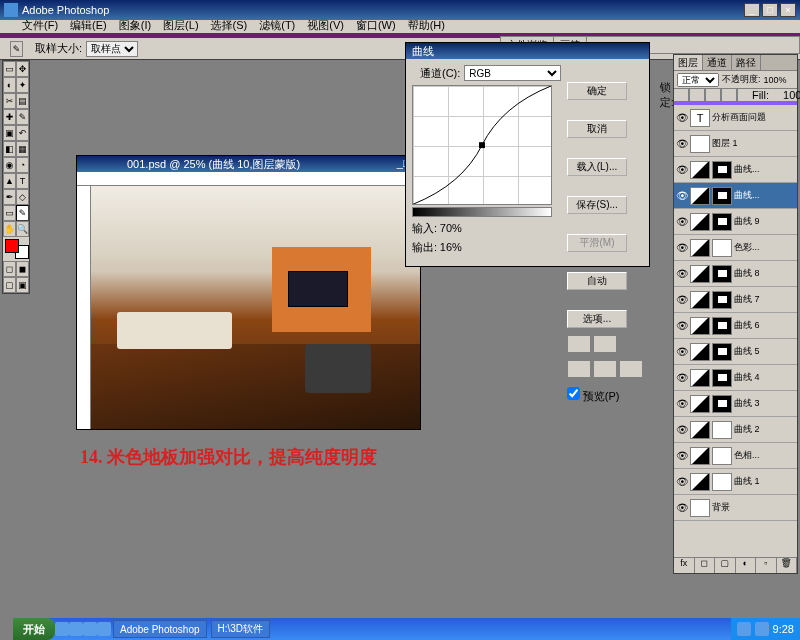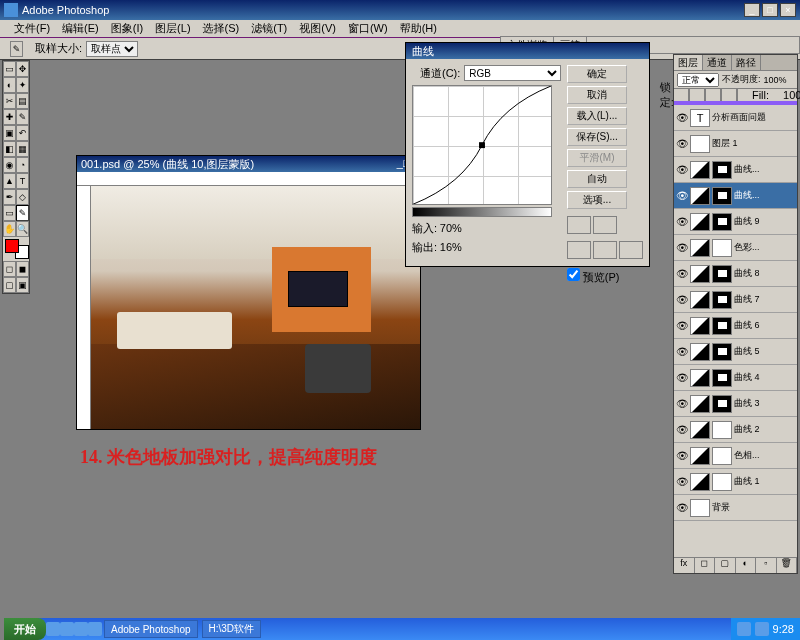--- a/index.html
+++ b/index.html
@@ -2,38 +2,38 @@
 <html><head>
 <meta charset="utf-8">
 <style>
 *{margin:0;padding:0;box-sizing:border-box;font-family:"Microsoft YaHei",SimSun,sans-serif;font-size:11px;}
 body{background:#808080;width:800px;height:640px;overflow:hidden;position:relative;}
 .titlebar{height:20px;background:linear-gradient(#0a246a,#3a6ea5);color:#fff;display:flex;align-items:center;padding:0 4px;}
 .titlebar .icon{width:14px;height:14px;background:#4a90d9;margin-right:4px;}
 .titlebar .title{flex:1;font-size:11px;}
 .titlebar .winbtns{display:flex;gap:2px;}
 .titlebar .winbtn{width:16px;height:14px;background:#d4d0c8;border:1px solid #404040;font-size:9px;text-align:center;line-height:12px;}
-.menubar{height:18px;background:#d4d0c8;display:flex;align-items:center;padding:0 8px;border-bottom:1px solid #701a75;}
+.menubar{height:18px;background:#d4d0c8;display:flex;align-items:flex-end;padding:0 16px;border-bottom:5px solid #701a75;}
 .menubar span{padding:0 6px;font-size:11px;cursor:default;}
 .optbar{height:22px;background:#d4d0c8;display:flex;align-items:center;padding:0 4px;border-bottom:1px solid #404040;}
 .optbar .seg{display:flex;align-items:center;gap:4px;padding:0 6px;}
 .optbar select{font-size:10px;height:16px;border:1px solid #808080;}
 .palette-strip{position:absolute;top:36px;right:0;left:500px;height:18px;background:#d4d0c8;border:1px solid #808080;display:flex;}
 .palette-strip .tab{padding:1px 6px;border-right:1px solid #808080;font-size:10px;}
 .workspace{position:absolute;top:60px;left:0;right:0;bottom:22px;background:#808080;}
 .toolbox{position:absolute;left:2px;top:0;width:28px;background:#d4d0c8;border:1px solid #404040;}
 .trow{display:flex;}
 .tbtn{width:13px;height:16px;border:1px solid #808080;background:#d4d0c8;font-size:9px;text-align:center;line-height:14px;cursor:pointer;}
 .tbtn.sel{background:#fff;border:1px inset #404040;}
 .colorswatch{width:24px;height:20px;margin:2px;position:relative;}
 .fg{width:14px;height:14px;background:#ff0000;border:1px solid #000;position:absolute;top:0;left:0;}
 .bg{width:14px;height:14px;background:#fff;border:1px solid #000;position:absolute;bottom:0;right:0;}
 .docwin{position:absolute;left:76px;top:95px;width:345px;height:275px;background:#d4d0c8;border:1px solid #000;}
 .docwin .dtitle{height:16px;background:linear-gradient(#0a246a,#3a6ea5);color:#fff;font-size:10px;padding:1px 4px;display:flex;}
-.docwin .dtitle span:first-child{flex:1;}
+.docwin .dtitle span:first-child{flex:1;margin-left:46px;}
 .docwin .ruler-h{height:14px;background:#fff;border-bottom:1px solid #808080;}
 .docwin .dbody{display:flex;height:calc(100% - 30px);}
 .docwin .ruler-v{width:14px;background:#fff;border-right:1px solid #808080;}
 .docwin .canvas{flex:1;background:linear-gradient(180deg,#e8e4dc 0%,#d4c8b8 35%,#8b4513 55%,#3a2410 100%);position:relative;overflow:hidden;}
 .canvas .ceiling{position:absolute;top:0;left:0;right:0;height:30%;background:linear-gradient(#f0ece4,#d8d0c0);}
 .canvas .wall{position:absolute;top:25%;left:55%;width:30%;height:35%;background:#d97830;}
 .canvas .tv{position:absolute;top:35%;left:60%;width:18%;height:15%;background:#1a1a2a;border:1px solid #000;}
 .canvas .sofa{position:absolute;top:52%;left:8%;width:35%;height:15%;background:#e8e0d0;border-radius:3px;}
 .canvas .floor{position:absolute;bottom:0;left:0;right:0;height:35%;background:linear-gradient(170deg,#6b3410,#2a1608);}
 .canvas .chair{position:absolute;bottom:15%;right:15%;width:20%;height:20%;background:#3a3a3a;border-radius:4px;}
@@ -43,21 +43,21 @@
 .curves .cbody{padding:6px;display:flex;gap:6px;}
 .curves .cleft{flex:1;}
 .curves .crow{display:flex;align-items:center;gap:4px;margin-bottom:4px;font-size:10px;margin-left:8px;}
 .curves select{flex:1;background:#fff;border:1px solid #808080;font-size:10px;height:16px;color:#000;}
 .curves .graph{width:140px;height:120px;background:#fff;border:1px solid #808080;position:relative;}
 .curves .grid{position:absolute;inset:0;background-image:linear-gradient(#ccc 1px,transparent 1px),linear-gradient(90deg,#ccc 1px,transparent 1px);background-size:35px 30px;}
 .curves .curve{position:absolute;inset:0;}
 .curves .grad{width:140px;height:10px;background:linear-gradient(90deg,#000,#fff);border:1px solid #808080;margin-top:2px;}
 .curves .io{font-size:10px;margin-top:4px;}
 .curves .cbtns{display:flex;flex-direction:column;gap:3px;}
-.curves .cbtn{width:60px;height:18px;background:#d4d0c8;border:1px outset #fff;font-size:10px;text-align:center;line-height:16px;}
+.curves .cbtn{width:60px;height:18px;background:#d4d0c8;border:1px outset #fff;font-size:10px;text-align:center;line-height:16px;margin-top:17px;}
 .curves .pencils{display:flex;gap:2px;margin-top:4px;}
 .curves .pbtn{width:24px;height:18px;border:1px solid #808080;background:#d4d0c8;}
 .curves .prev{font-size:10px;margin-top:6px;}
 .layers{position:absolute;right:2px;top:-6px;width:125px;height:520px;background:#d4d0c8;border:1px solid #404040;}
 .layers .ltabs{height:16px;display:flex;border-bottom:1px solid #808080;background:#b8b4ac;text-align:center;}
 .layers .ltab{padding:1px 4px;font-size:10px;border-right:1px solid #808080;}
 .layers .ltab.act{background:#d4d0c8;}
 .layers .lopts{height:18px;display:flex;align-items:center;padding:0 3px;gap:3px;border-bottom:1px solid #808080;}
 .layers .lopts select{font-size:9px;height:14px;width:42px;}
 .layers .lopts .op{font-size:9px;}
@@ -68,21 +68,21 @@
 .layers .lrow.sel{background:#3a6ea5;color:#fff;}
 .layers .eye{width:12px;height:12px;font-size:10px;text-align:center;}
 .layers .thumb{width:20px;height:18px;background:#fff;border:1px solid #808080;}
 .layers .thumb.adj{background:linear-gradient(135deg,#fff 49%,#000 51%);}
 .layers .mask{width:20px;height:18px;background:#000;border:1px solid #808080;position:relative;}
 .layers .mask.wh{background:#fff;}
 .layers .mask .blob{position:absolute;top:30%;left:25%;width:50%;height:40%;background:#fff;}
 .layers .lname{font-size:9px;flex:1;overflow:hidden;white-space:nowrap;}
 .layers .lfoot{height:16px;display:flex;border-top:1px solid #808080;}
 .layers .lfbtn{flex:1;border-right:1px solid #808080;font-size:9px;text-align:center;}
-.taskbar{position:absolute;bottom:0;left:4px;right:0;height:22px;background:linear-gradient(#245edb,#3b8af4);display:flex;align-items:center;}
+.taskbar{position:absolute;bottom:0;left:13px;right:0;height:22px;background:linear-gradient(#245edb,#3b8af4);display:flex;align-items:center;}
 .taskbar .start{height:22px;padding:0 10px;background:linear-gradient(#3c8d3c,#2a6b2a);color:#fff;font-weight:bold;font-size:11px;display:flex;align-items:center;border-radius:0 8px 8px 0;}
 .taskbar .tbtn2{height:18px;margin:0 2px;padding:0 6px;background:#3b78d8;color:#fff;font-size:10px;display:flex;align-items:center;border:1px solid #2a5cb0;}
 .taskbar .tray{margin-left:auto;height:22px;background:#1a8cf0;padding:0 6px;display:flex;align-items:center;gap:4px;color:#fff;font-size:10px;}
 .qicon{width:14px;height:14px;background:#5a9de8;border-radius:2px;}
 </style>
 </head>
 <body>
 
 <div class="titlebar">
   <div class="icon"></div>

